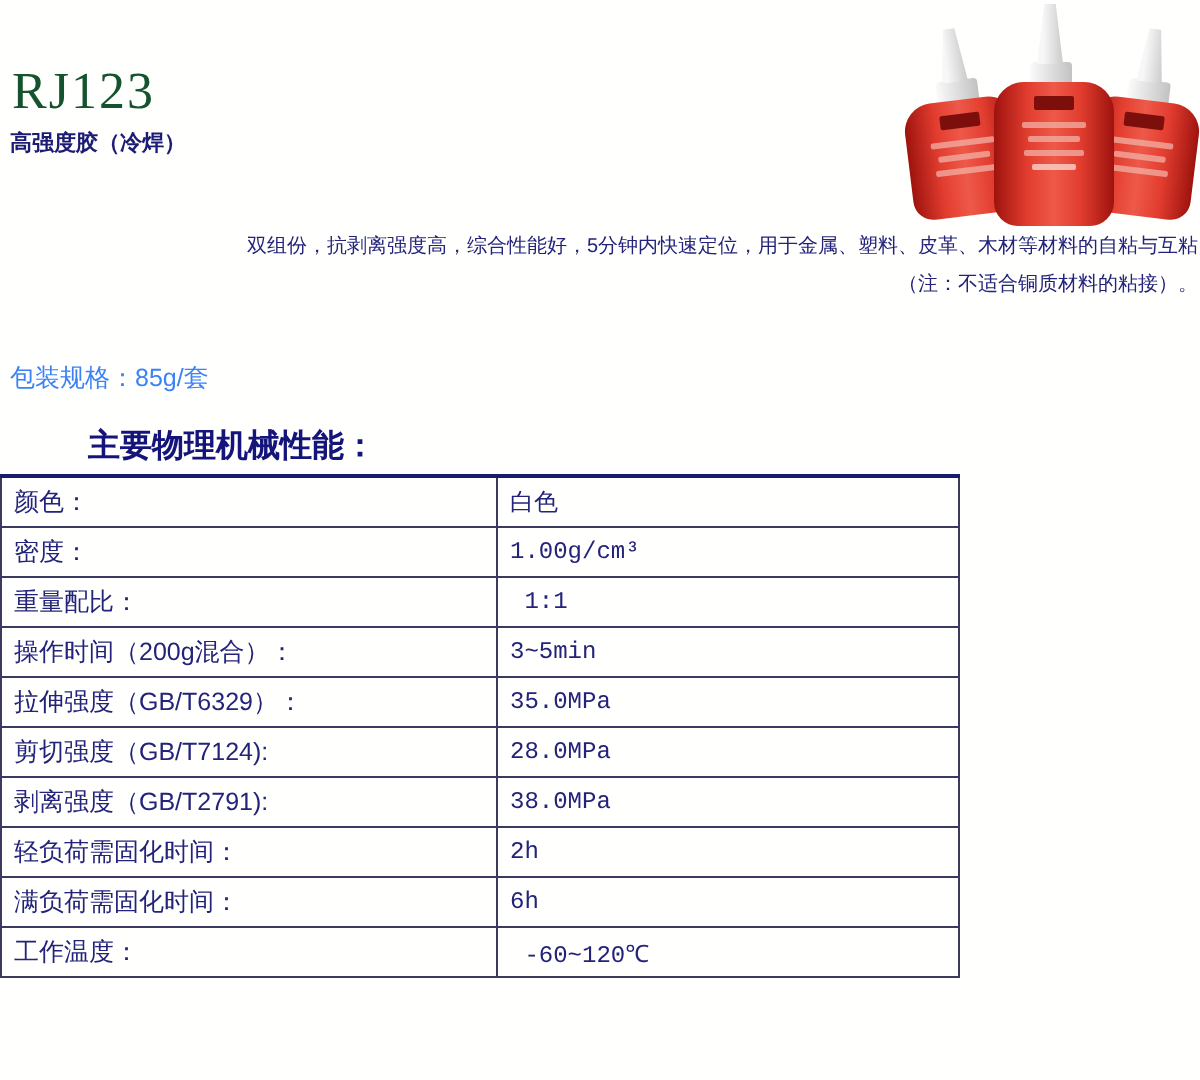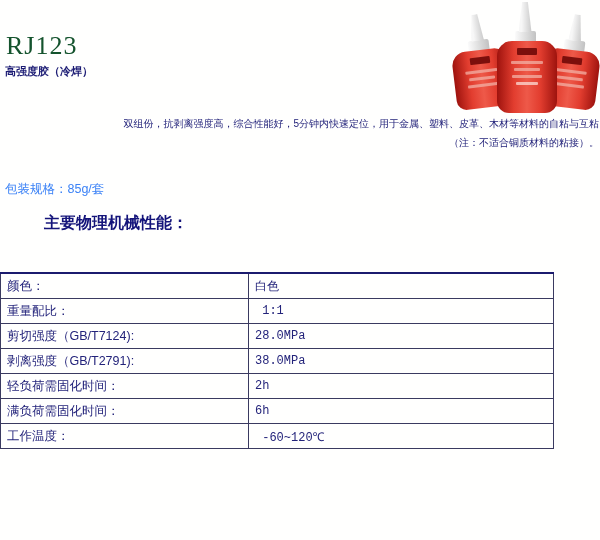--- a/index.html
+++ b/index.html
@@ -72,24 +72,23 @@
     position:absolute;top:181px;left:5px;
     font-size:12.5px;color:#3b82f6;
   }
   
   .section-header{
     position:absolute;top:213px;left:4px;
     font-size:16px;font-weight:bold;color:#14147a;margin-left:40px;
   }
   
   .props-table{
-    position:absolute;top:237px;left:0;width:554px;
+    position:absolute;top:237px;left:0;width:480px;
     border-collapse:collapse;
     border-top:2px solid #1b1b6e;
-    margin-top:35px;
   }
   .props-table td{
     border:1px solid #3a3a60;
     height:24px;
     padding:0 4px 0 6px;
     vertical-align:middle;
     font-size:12.5px;
     color:#23237a;
     white-space:pre-wrap;
   }
@@ -148,22 +147,34 @@
 
 <div class="section-header">主要物理机械性能：</div>
 
 <table class="props-table">
   <tbody>
     <tr>
       <td class="col-label">颜色：</td>
       <td class="col-value">白色</td>
     </tr>
     <tr>
+      <td class="col-label">密度：</td>
+      <td class="col-value">1.00g/cm³</td>
+    </tr>
+    <tr>
       <td class="col-label">重量配比：</td>
       <td class="col-value"> 1:1</td>
+    </tr>
+    <tr>
+      <td class="col-label">操作时间（200g混合）：</td>
+      <td class="col-value">3~5min</td>
+    </tr>
+    <tr>
+      <td class="col-label">拉伸强度（GB/T6329）：</td>
+      <td class="col-value">35.0MPa</td>
     </tr>
     <tr>
       <td class="col-label">剪切强度（GB/T7124):</td>
       <td class="col-value">28.0MPa</td>
     </tr>
     <tr>
       <td class="col-label">剥离强度（GB/T2791):</td>
       <td class="col-value">38.0MPa</td>
     </tr>
     <tr>

